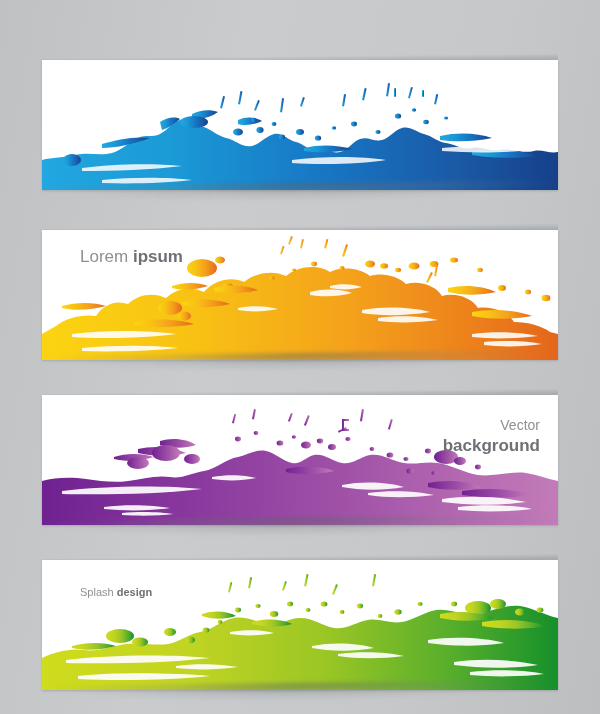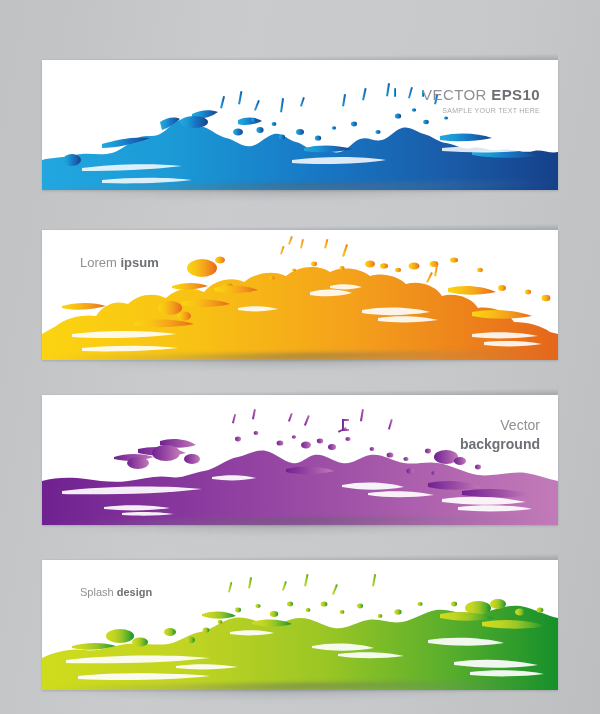--- a/index.html
+++ b/index.html
@@ -75,23 +75,23 @@
   .cap-right { right: 18px; text-align: right; }
   .cap-left { left: 38px; text-align: left; }
   .cap-b1 { top: 26px; font-size: 15px; letter-spacing: 0.4px; }
   .cap-b1 .sub {
     display: block;
     font-size: 7px;
     letter-spacing: 0.3px;
     color: #a6a9ad;
     margin-top: 4px;
   }
-  .cap-b2 { top: 26px; font-size: 13px; }
+  .cap-b2 { top: 17px; font-size: 17px; }
   .cap-b3 { top: 22px; font-size: 14px; }
-  .cap-b3 .line2 { display: block; font-size: 14px; margin-top: 3px; }
+  .cap-b3 .line2 { display: block; font-size: 17px; margin-top: 3px; }
   .cap-b4 { top: 26px; font-size: 11px; }
 </style>
 </head>
 <body>
 
 <div class="stage">
 
   <div class="banner-wrap b1">
     <div class="edge-shadow"></div>
     <div class="banner">
@@ -154,24 +154,20 @@
           <rect x="352" y="28" width="2" height="9" rx="1"></rect>
           <rect x="380" y="30" width="2" height="7" rx="1"></rect>
         </g>
         <g fill="#ffffff" opacity="0.85">
           <path d="M40,108 C70,104 110,103 140,106 C110,110 70,111 40,111 Z"></path>
           <path d="M250,100 C280,96 320,96 344,100 C320,104 280,105 250,103 Z"></path>
           <path d="M400,88 C430,85 466,86 488,90 C464,93 428,93 400,91 Z"></path>
           <path d="M60,120 C90,117 126,117 150,120 C126,123 90,124 60,123 Z"></path>
         </g>
       </svg>
-      <div class="caption cap-right cap-b1">
-        <span>VECTOR </span><b>EPS10</b>
-        <span class="sub">SAMPLE YOUR TEXT HERE</span>
-      </div>
     </div>
     <div class="drop-shadow"></div>
   </div>
 
   <div class="banner-wrap b2">
     <div class="edge-shadow"></div>
     <div class="banner">
       <svg class="splash-svg" viewBox="0 0 516 130" preserveAspectRatio="none">
         <defs>
           <linearGradient id="gorange" x1="0" y1="0" x2="1" y2="0">

